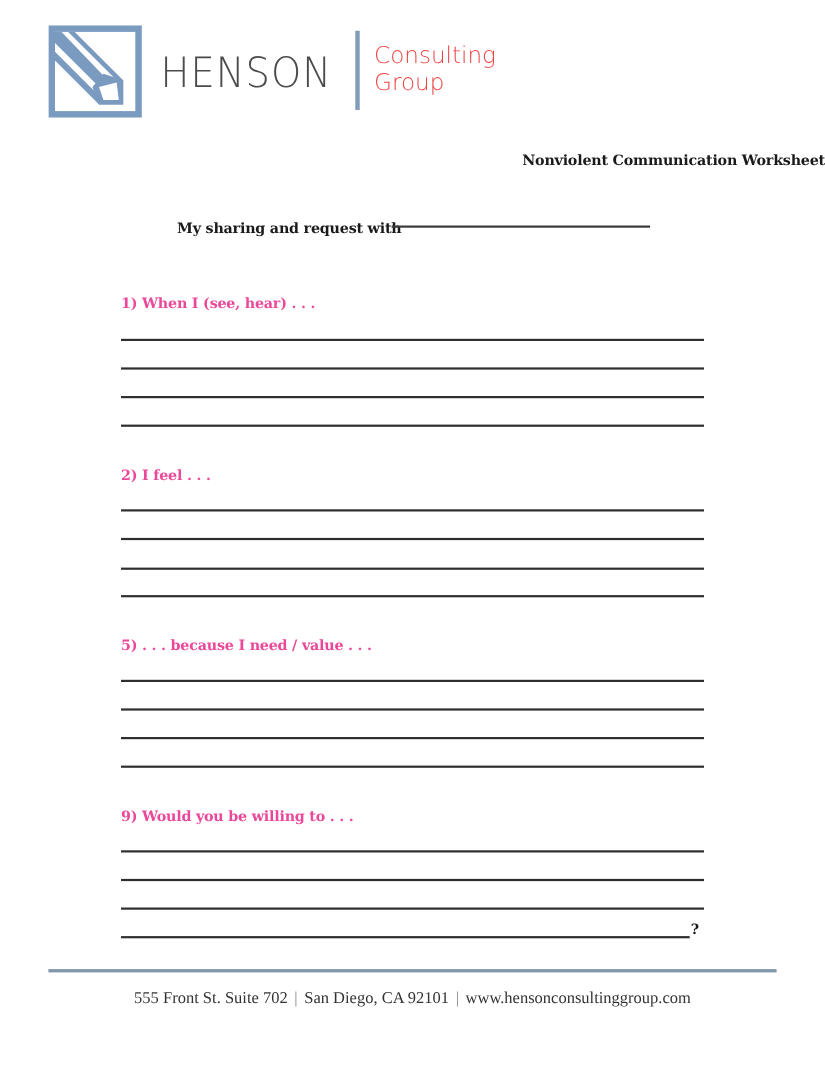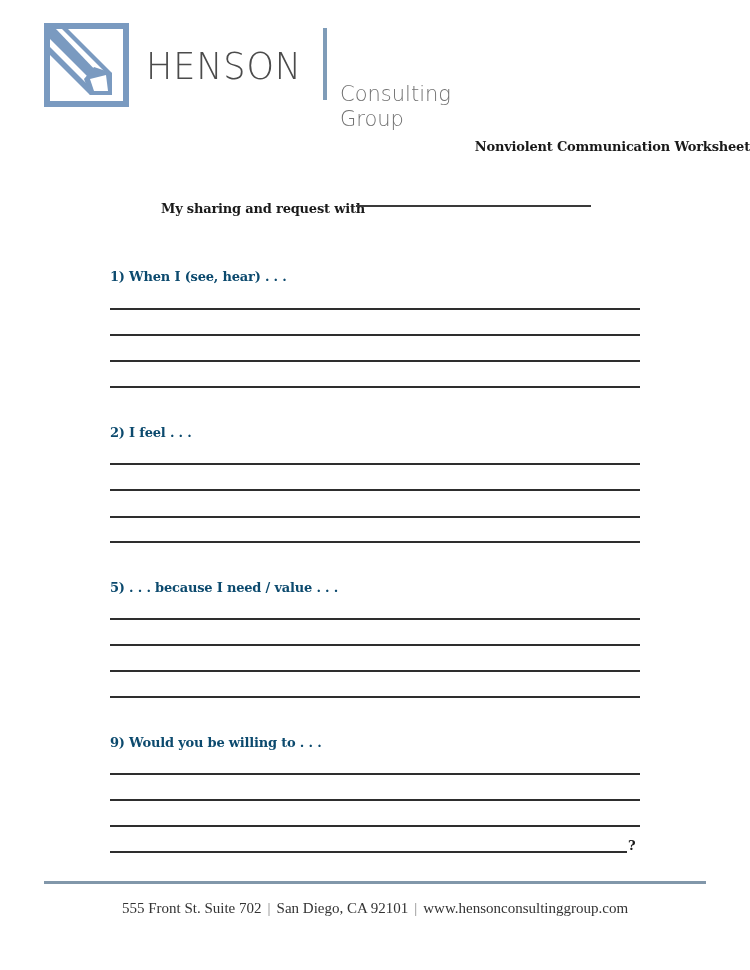--- a/index.html
+++ b/index.html
@@ -29,23 +29,22 @@
       -webkit-text-stroke: 0px;
     }
     .logo-divider {
       left: 323px; top: 28px; width: 4px; height: 72px;
       background: #7f9cb8;
     }
     .subline {
       left: 340px;
       font-family: "DejaVu Sans", "Liberation Sans", sans-serif;
       font-size: 21px; line-height: 24px;
-      color: #737373;
+      color: #ef4444;
       font-weight: 300;
-      margin-top: 44px;
     }
     .subline-1 { top: 38px; }
     .subline-2 { top: 63px; text-align: right; }
 
     
     .doc-title {
       left: 0; width: 750px; top: 139px;
       text-align: right;
       font-family: "DejaVu Serif", serif;
       font-weight: bold;
@@ -63,21 +62,21 @@
     .sharing-line {
       left: 356px; top: 205px; width: 235px; height: 2px;
       background: #3a3a3a;
     }
 
     
     .q-label {
       left: 110px;
       font-weight: bold; font-size: 13px;
       letter-spacing: -0.2px;
-      color: #0c4a6e;
+      color: #ec4899;
     }
     .write-line {
       left: 110px; width: 530px; height: 2px;
       background: #2e2e2e;
     }
     .write-line.last { width: 517px; }
     .qmark {
       left: 628px; top: 838px;
       font-weight: bold; font-size: 13px;
       color: #1a1a1a;

